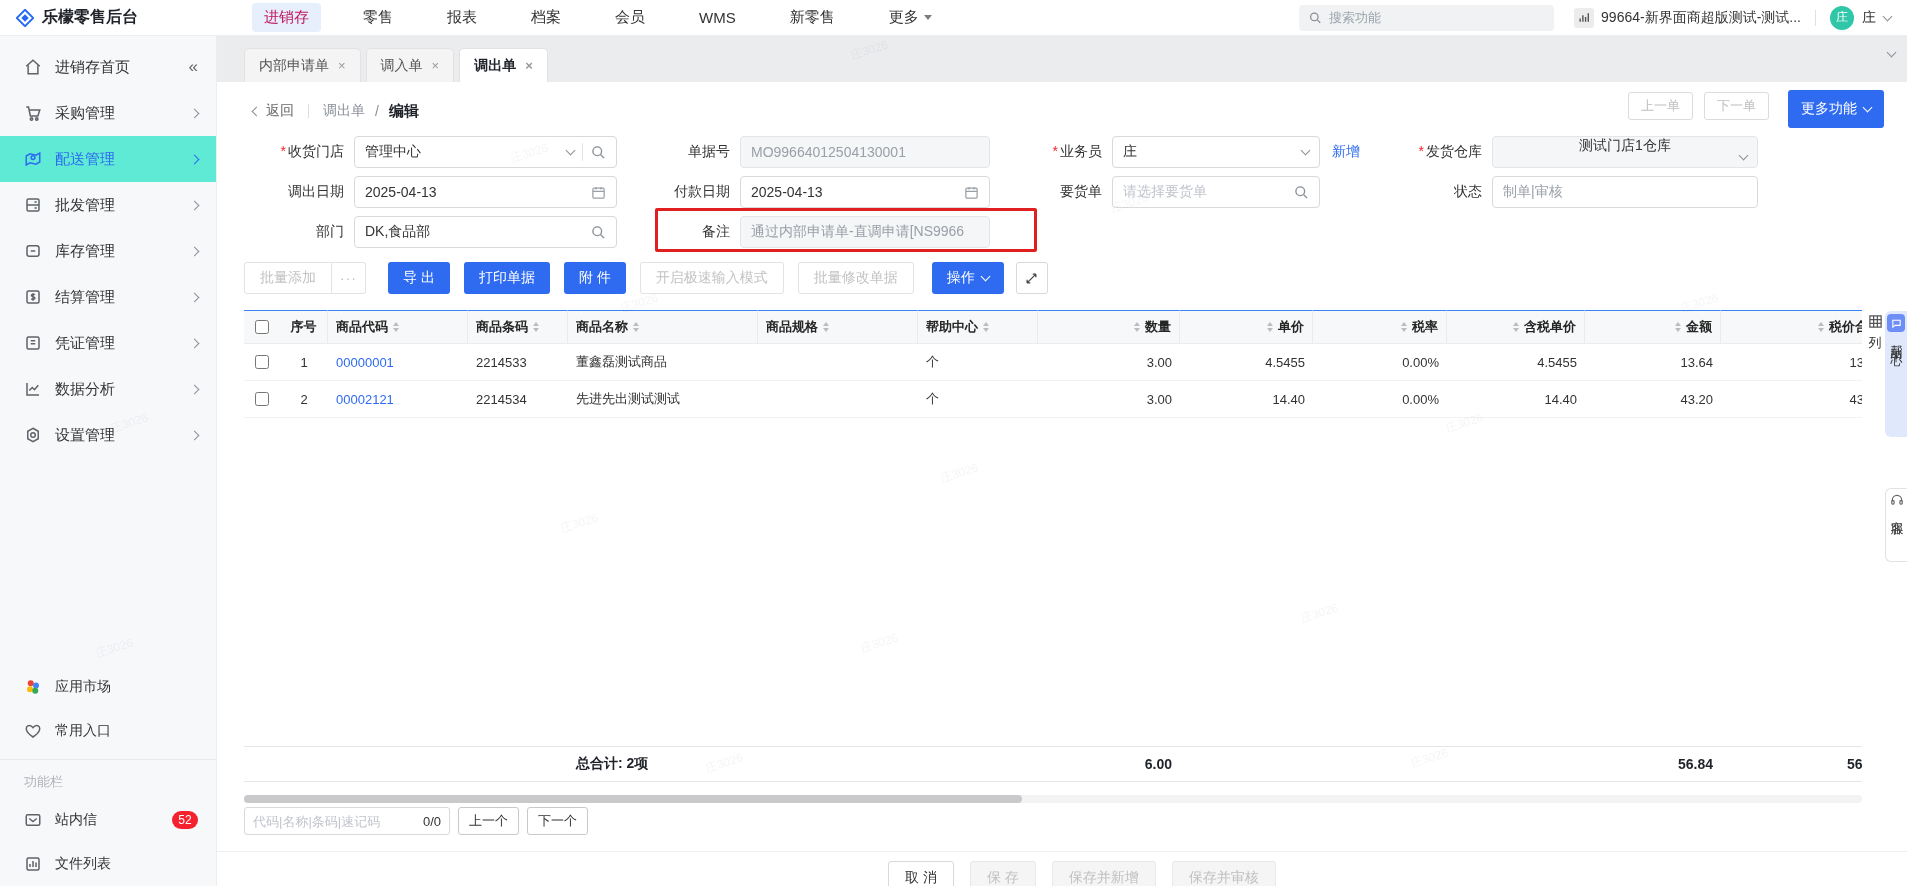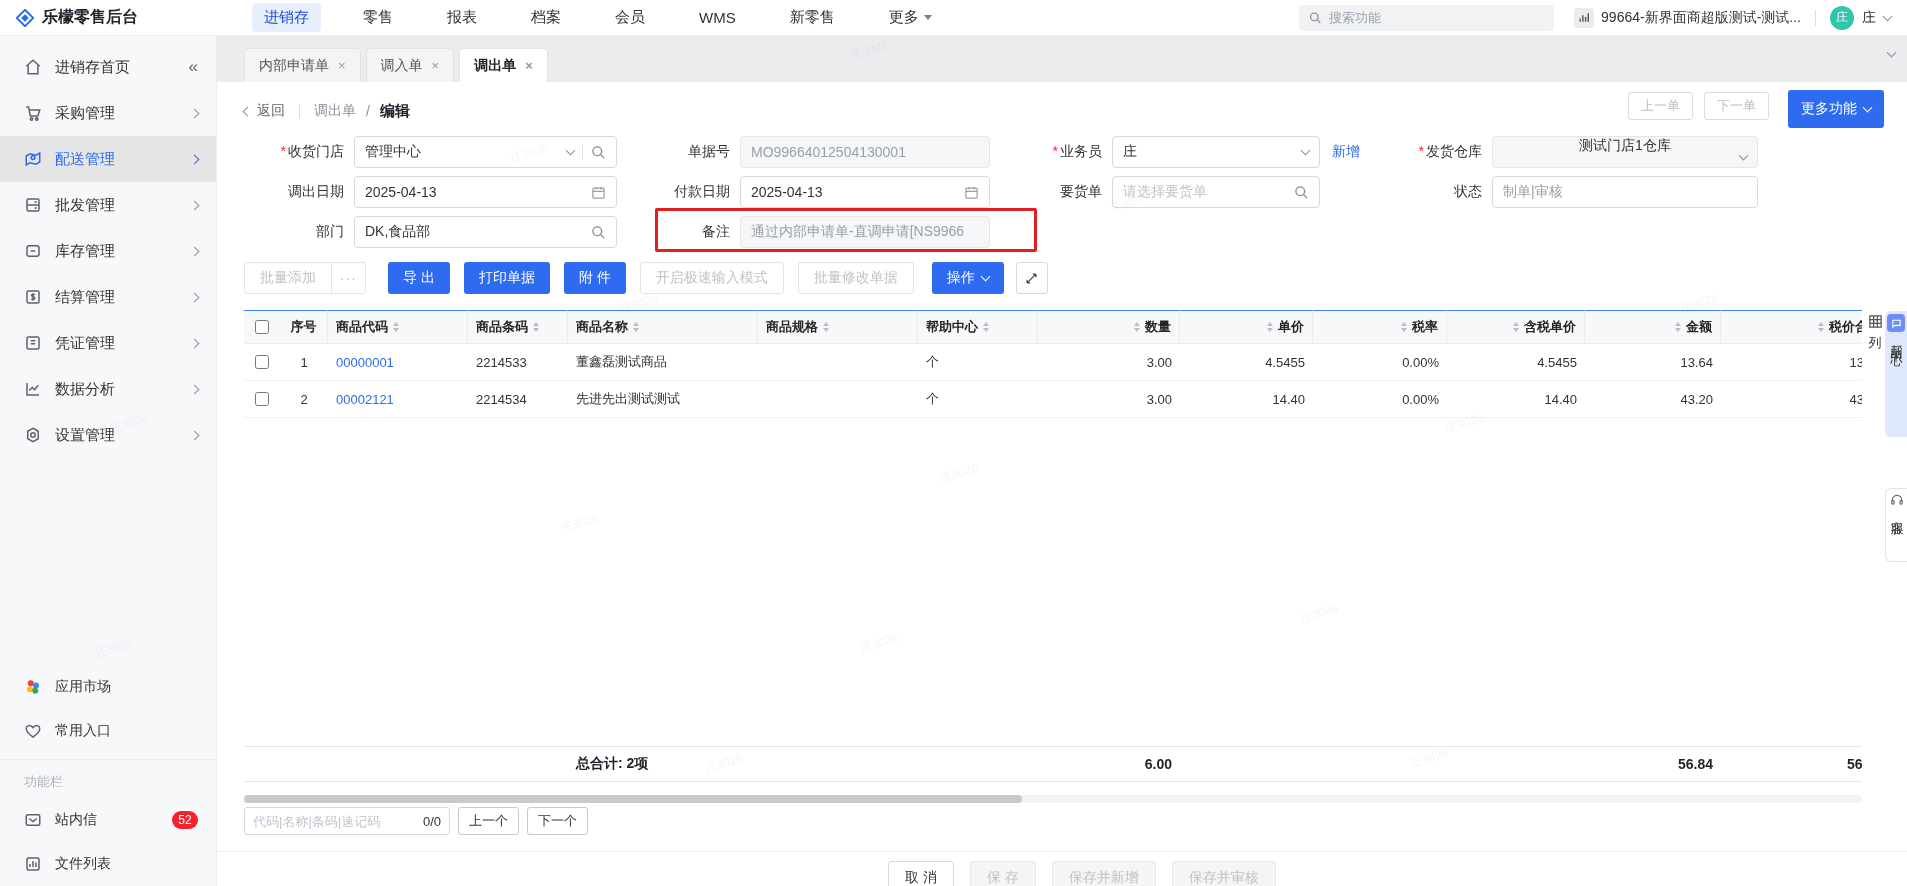--- a/index.html
+++ b/index.html
@@ -5,62 +5,62 @@
   * { margin:0; padding:0; box-sizing:border-box; }
   body { font-family:"Liberation Sans","DejaVu Sans",sans-serif; background:#fff; }
   .app { position:relative; width:1907px; height:886px; overflow:hidden; background:#fff; font-size:14px; color:#333; }
 
   
   .topbar { position:absolute; left:0; top:0; right:0; height:36px; background:#fff; border-bottom:1px solid #eee; display:flex; align-items:center; padding:0 16px; z-index:30; }
   .logo-wrap { display:flex; align-items:center; gap:8px; width:200px; }
   .logo-text { font-size:16px; font-weight:bold; color:#1f2329; }
   .menu { display:flex; align-items:center; gap:30px; margin-left:36px; }
   .menu-item { font-size:15px; color:#333; cursor:pointer; padding:5px 12px; border-radius:4px; display:flex; align-items:center; gap:5px; white-space:nowrap; }
-  .menu-item.active { background:#e7effd; color:#1d4ed8; }
+  .menu-item.active { background:#e7effd; color:#be185d; }
   .caret { width:0; height:0; border:4px solid transparent; border-top:5px solid #7a7f87; margin-top:4px; }
   .search-box { margin-left:auto; width:255px; height:26px; background:#f1f2f4; border-radius:4px; display:flex; align-items:center; gap:7px; padding:0 10px; }
   .search-box input { border:none; outline:none; background:transparent; font-size:13px; color:#555; width:100%; font-family:inherit; }
   .search-box input::placeholder { color:#9aa3ad; }
   .store { display:flex; align-items:center; gap:7px; margin-left:20px; cursor:pointer; max-width:300px; }
   .store-ico { width:20px; height:20px; background:#ececec; border-radius:3px; display:flex; align-items:center; justify-content:center; }
   .store-name { font-size:14px; color:#333; white-space:nowrap; }
   .v-sep { width:1px; height:16px; background:#e0e0e0; margin:0 14px; }
   .user { display:flex; align-items:center; gap:8px; cursor:pointer; }
   .avatar { width:24px; height:24px; border-radius:50%; background:#2fc7a7; color:#fff; font-size:12px; display:flex; align-items:center; justify-content:center; }
   .cv { display:inline-block; width:7px; height:7px; border-right:1.6px solid #8b9099; border-bottom:1.6px solid #8b9099; }
   .cv-d { transform:rotate(45deg); margin-top:-3px; }
   .cv-r { transform:rotate(-45deg); }
   .cv-l { transform:rotate(135deg); }
 
   
   .sidebar { position:absolute; left:0; top:36px; bottom:0; width:217px; background:#f7f8fa; border-right:1px solid #ededed; display:flex; flex-direction:column; padding-top:8px; z-index:20; }
   .side-item { height:46px; display:flex; align-items:center; gap:13px; padding:0 18px 0 24px; font-size:15px; color:#333; cursor:pointer; position:relative; }
   .side-item svg { flex:none; }
   .side-item .grow { flex:1; }
-  .side-item.active { background:#e5e5e5; color:#2e6bf0; }
+  .side-item.active { background:#5eead4; color:#2e6bf0; }
   .side-item.active svg { stroke:#2e6bf0; }
   .side-ic { stroke:#5f6368; }
   .collapse-ic { font-size:17px; color:#666; }
   .side-gap { flex:1; }
   .side-divider { height:1px; background:#ebebeb; margin:6px 0; }
   .side-section { height:32px; display:flex; align-items:center; padding-left:24px; font-size:13px; color:#b0b3b8; }
   .side-item.small { height:44px; font-size:14px; }
   .badge { background:#f5222d; color:#fff; font-size:12px; min-width:26px; height:18px; border-radius:9px; display:flex; align-items:center; justify-content:center; padding:0 6px; }
 
   
   .tabbar { position:absolute; left:217px; top:36px; right:0; height:46px; background:#ebecee; display:flex; align-items:flex-end; padding-left:27px; z-index:10; }
   .tab { height:34px; display:flex; align-items:center; gap:9px; padding:0 14px; background:#f4f4f5; border:1px solid #e2e2e4; border-bottom:none; border-radius:5px 5px 0 0; margin-right:5px; font-size:14px; color:#555; cursor:pointer; }
   .tab.active { background:#fff; color:#1f2329; font-weight:bold; }
   .tab .x { color:#999; font-size:13px; cursor:pointer; }
   .tabbar-chev { position:absolute; right:12px; top:16px; cursor:pointer; }
 
   
   .main { position:absolute; left:217px; top:82px; right:0; bottom:0; background:#fff; overflow:hidden; }
 
-  .header-row { position:absolute; left:27px; top:14px; height:30px; display:flex; align-items:center; gap:10px; }
+  .header-row { position:absolute; left:36px; top:14px; height:30px; display:flex; align-items:center; gap:10px; }
   .back { display:flex; align-items:center; gap:6px; color:#666; cursor:pointer; font-size:14px; }
   .crumb-sep { width:1px; height:14px; background:#ddd; margin:0 4px; }
   .crumb-parent { color:#8a8f98; }
   .crumb-slash { color:#8a8f98; }
   .crumb-current { color:#1f2329; font-weight:bold; font-size:15px; }
   .hdr-btn { position:absolute; top:10px; height:28px; padding:0 12px; border:1px solid #dcdcdc; border-radius:3px; background:#fff; color:#bfbfbf; font-size:13px; display:flex; align-items:center; cursor:pointer; }
   .hdr-more { position:absolute; right:23px; top:8px; height:38px; padding:16px 13px; background:#2e6bf0; border-radius:3px; color:#fff; font-size:14px; display:flex; align-items:center; gap:7px; cursor:pointer; }
   .hdr-more .cv { border-color:#fff; }
 
   

